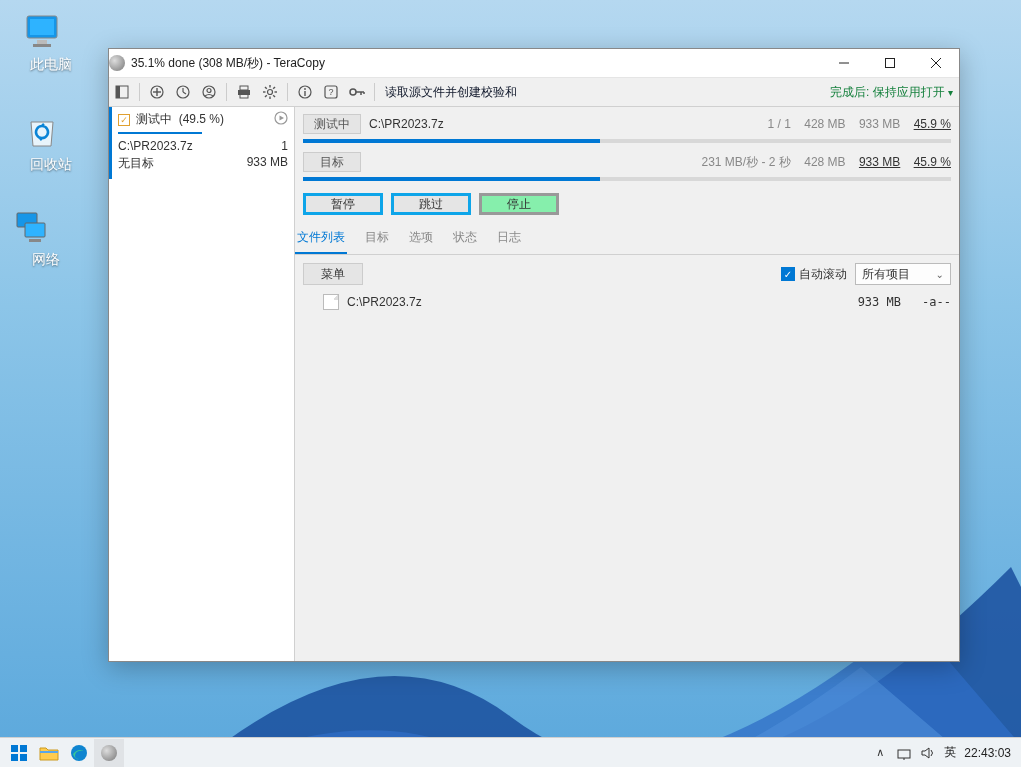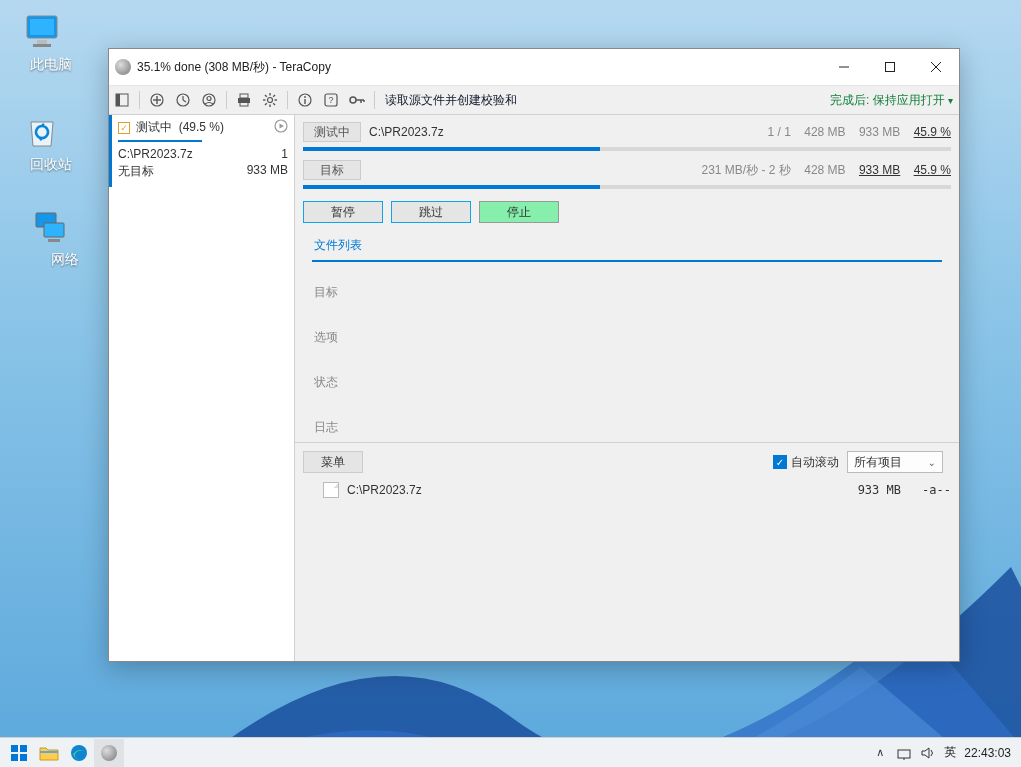--- a/index.html
+++ b/index.html
@@ -6,27 +6,27 @@
 body { width: 1021px; height: 767px; overflow: hidden; position: relative; background: linear-gradient(180deg, #b5d8f0 0%, #8cc5e8 40%, #5ba8dc 100%); }
 
 
 .bloom { position: absolute; bottom: -200px; left: 50%; transform: translateX(-50%); width: 1400px; height: 600px; pointer-events: none; z-index: 0; }
 
 
 .desktop-icon { position: absolute; width: 60px; text-align: right; color: #fff; font-size: 14px; text-shadow: 0 1px 2px rgba(0,0,0,.5); }
 .desktop-icon .ico { width: 42px; height: 42px; margin: 0 auto 4px; display: flex; align-items: center; justify-content: center; }
 .di-computer { top: 10px; left: 12px; }
 .di-recycle { top: 110px; left: 12px; }
-.di-network { top: 205px; left: 19px; }
+.di-network { top: 205px; left: 0; }
 
 
 .window { position: absolute; left: 108px; top: 48px; width: 852px; height: 614px; background: #fff; border: 1px solid #888; box-shadow: 0 6px 24px rgba(0,0,0,0.25); display: flex; flex-direction: column; z-index: 10; }
 
 
-.titlebar { height: 36px; display: flex; align-items: center; padding-left: 6px; background: #fff; }
+.titlebar { height: 28px; display: flex; align-items: center; background: #fff; }
 .titlebar .appico { width: 16px; height: 16px; border-radius: 50%; background: radial-gradient(circle at 35% 35%, #ddd, #777); margin-right: 6px; }
 .titlebar .title { font-size: 12px; color: #222; flex: 1; }
 .titlebar .winbtns { display: flex; height: 30px; }
 .winbtn { width: 46px; display: flex; align-items: center; justify-content: center; color: #222; cursor: default; }
 .winbtn svg { width: 10px; height: 10px; }
 
 
 .toolbar { height: 30px; background: #f0f0f0; border-top: 1px solid #e5e5e5; border-bottom: 1px solid #d0d0d0; display: flex; align-items: center; color: #555; font-size: 12px; }
 .tbtn { width: 26px; height: 26px; display: flex; align-items: center; justify-content: center; color: #555; cursor: default; }
 .tsep { width: 1px; height: 18px; background: #ccc; margin: 0 4px; }
@@ -51,30 +51,30 @@
 .progline { display: flex; align-items: center; font-size: 12px; color: #333; height: 22px; }
 .progline .lbl { width: 58px; height: 20px; background: #e5e5e5; border: 1px solid #ccc; display: flex; align-items: center; justify-content: center; color: #555; font-size: 12px; margin-right: 8px; }
 .progline .path { flex: 1; color: #333; }
 .progline .stats { color: #888; font-size: 12px; }
 .progline .stats .dark { color: #333; text-decoration: underline; }
 .pbar { height: 4px; background: #d8d8d8; margin: 4px 0 8px 0; position: relative; }
 .pbar .fill { height: 100%; background: #0078d4; }
 
 
 .actions { padding: 4px 8px 8px 8px; display: flex; gap: 8px; font-size: 12px; }
-.act { width: 80px; height: 22px; background: #e5e5e5; border: 1px solid #0ea5e9; display: flex; align-items: center; justify-content: center; color: #333; cursor: default; }
+.act { width: 80px; height: 22px; background: #e5e5e5; border: 3px solid #0ea5e9; display: flex; align-items: center; justify-content: center; color: #333; cursor: default; }
 .act.pressed { background: #86efac; border-color: #999; }
 
 
-.tabs { padding: 0 17px; display: flex; gap: 16px; font-size: 12px; color: #888; border-bottom: 1px solid #d0d0d0; flex-direction: column; }
+.tabs { padding: 0 0; display: flex; gap: 16px; font-size: 12px; color: #888; border-bottom: 1px solid #d0d0d0; }
 .tab { padding: 6px 2px; cursor: default; }
 .tab.active { color: #0078d4; border-bottom: 2px solid #0078d4; }
 
 
-.listheader { padding: 8px 16px 6px 8px; display: flex; align-items: center; font-size: 12px; color: #333; gap: 8px; }
+.listheader { padding: 8px 8px 6px 8px; display: flex; align-items: center; font-size: 12px; color: #333; gap: 8px; }
 .menu-btn { width: 60px; height: 22px; background: #e5e5e5; border: 1px solid #ccc; display: flex; align-items: center; justify-content: center; cursor: default; }
 .autoscroll { margin-left: auto; display: flex; align-items: center; gap: 4px; }
 .chkbox { width: 14px; height: 14px; background: #0078d4; display: flex; align-items: center; justify-content: center; color: #fff; font-size: 10px; }
 .select { width: 96px; height: 22px; border: 1px solid #bbb; background: #fdfdfd; display: flex; align-items: center; padding: 0 6px; font-size: 12px; color: #333; cursor: default; }
 .select .caret { margin-left: auto; color: #666; font-size: 10px; }
 
 
 .filelist { flex: 1; overflow: auto; padding: 0 8px; font-size: 12px; }
 .filerow { display: flex; align-items: center; height: 22px; color: #333; }
 .filerow .ficon { width: 16px; height: 16px; border: 1px solid #bbb; background: #fff; margin: 0 8px 0 20px; position: relative; }

